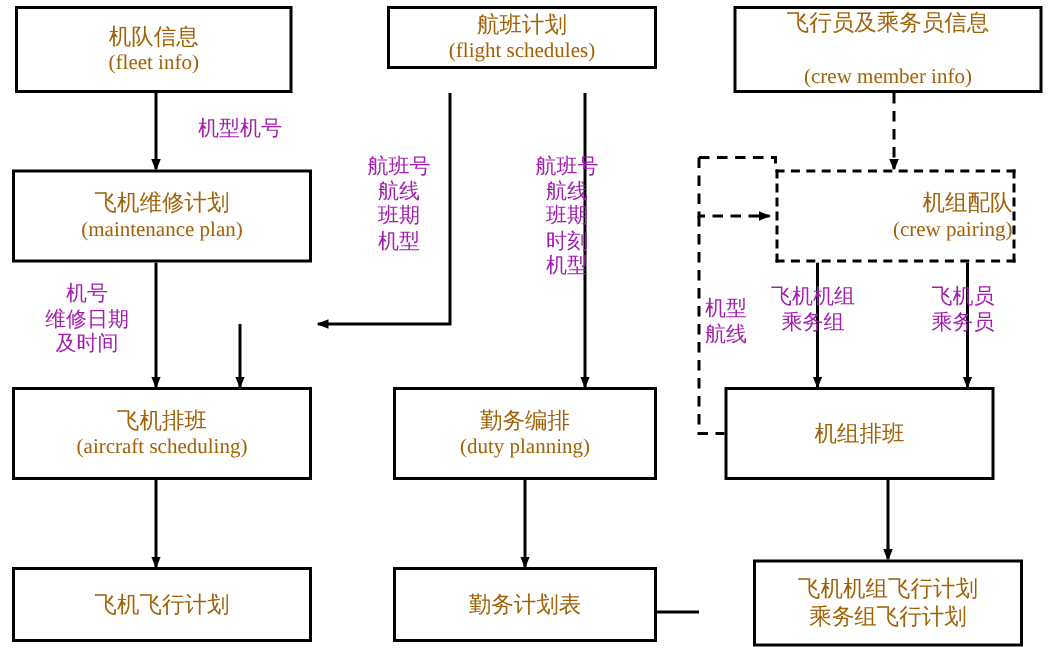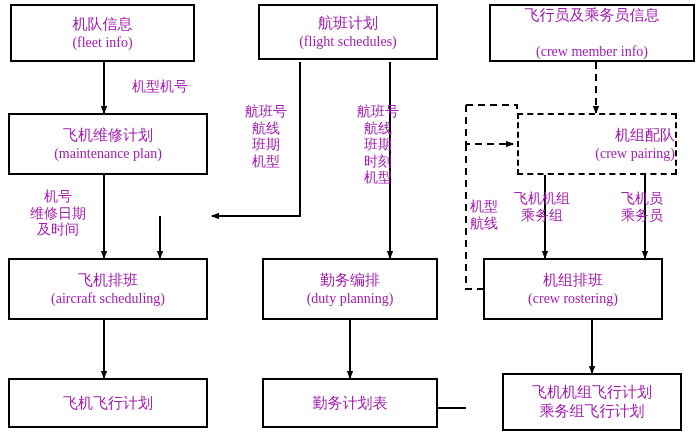--- a/index.html
+++ b/index.html
@@ -19,21 +19,21 @@
     position: absolute;
     box-sizing: border-box;
     border: 2px solid #000000;
     background: #ffffff;
     display: flex;
     flex-direction: column;
     align-items: center;
     justify-content: center;
     text-align: center;
     line-height: 1.25;
-    color: #a21caf;
+    color: #a16207;
   }
   .node.dashed {
     border: 2px dashed #000000;
     align-items: flex-end;
   }
   .node .cn {
     font-size: 15px;
     font-family: "DejaVu Sans", "Liberation Sans", sans-serif;
     white-space: nowrap;
   }
@@ -98,21 +98,21 @@
     <path d="M592,320 L592,373" stroke="#000" stroke-width="2" fill="none" marker-end="url(#arrow)"></path>
 
     <path d="M438,408 L466,408" stroke="#000" stroke-width="2" fill="none"></path>
   </svg>
 
   <div class="node" style="left:10px;top:4px;width:185px;height:58px;">
     <div class="cn">机队信息</div>
     <div class="en">(fleet info)</div>
   </div>
 
-  <div class="node" style="left:258px;top:4px;width:180px;height:56px;">
+  <div class="node" style="left:258px;top:4px;width:180px;height:42px;">
     <div class="cn">航班计划</div>
     <div class="en">(flight schedules)</div>
   </div>
 
   <div class="node" style="left:489px;top:4px;width:206px;height:58px;justify-content:space-between;">
     <div class="cn">飞行员及乘务员信息</div>
     <div class="en">(crew member info)</div>
   </div>
 
   <div class="node" style="left:8px;top:113px;width:200px;height:62px;">
@@ -130,21 +130,20 @@
     <div class="en">(aircraft scheduling)</div>
   </div>
 
   <div class="node" style="left:262px;top:258px;width:176px;height:62px;">
     <div class="cn">勤务编排</div>
     <div class="en">(duty planning)</div>
   </div>
 
   <div class="node" style="left:483px;top:258px;width:180px;height:62px;">
     <div class="cn">机组排班</div>
-    <div class="en">(crew rostering)</div>
   </div>
 
   <div class="node" style="left:8px;top:378px;width:200px;height:50px;">
     <div class="cn">飞机飞行计划</div>
   </div>
 
   <div class="node" style="left:262px;top:378px;width:176px;height:50px;">
     <div class="cn">勤务计划表</div>
   </div>
 

